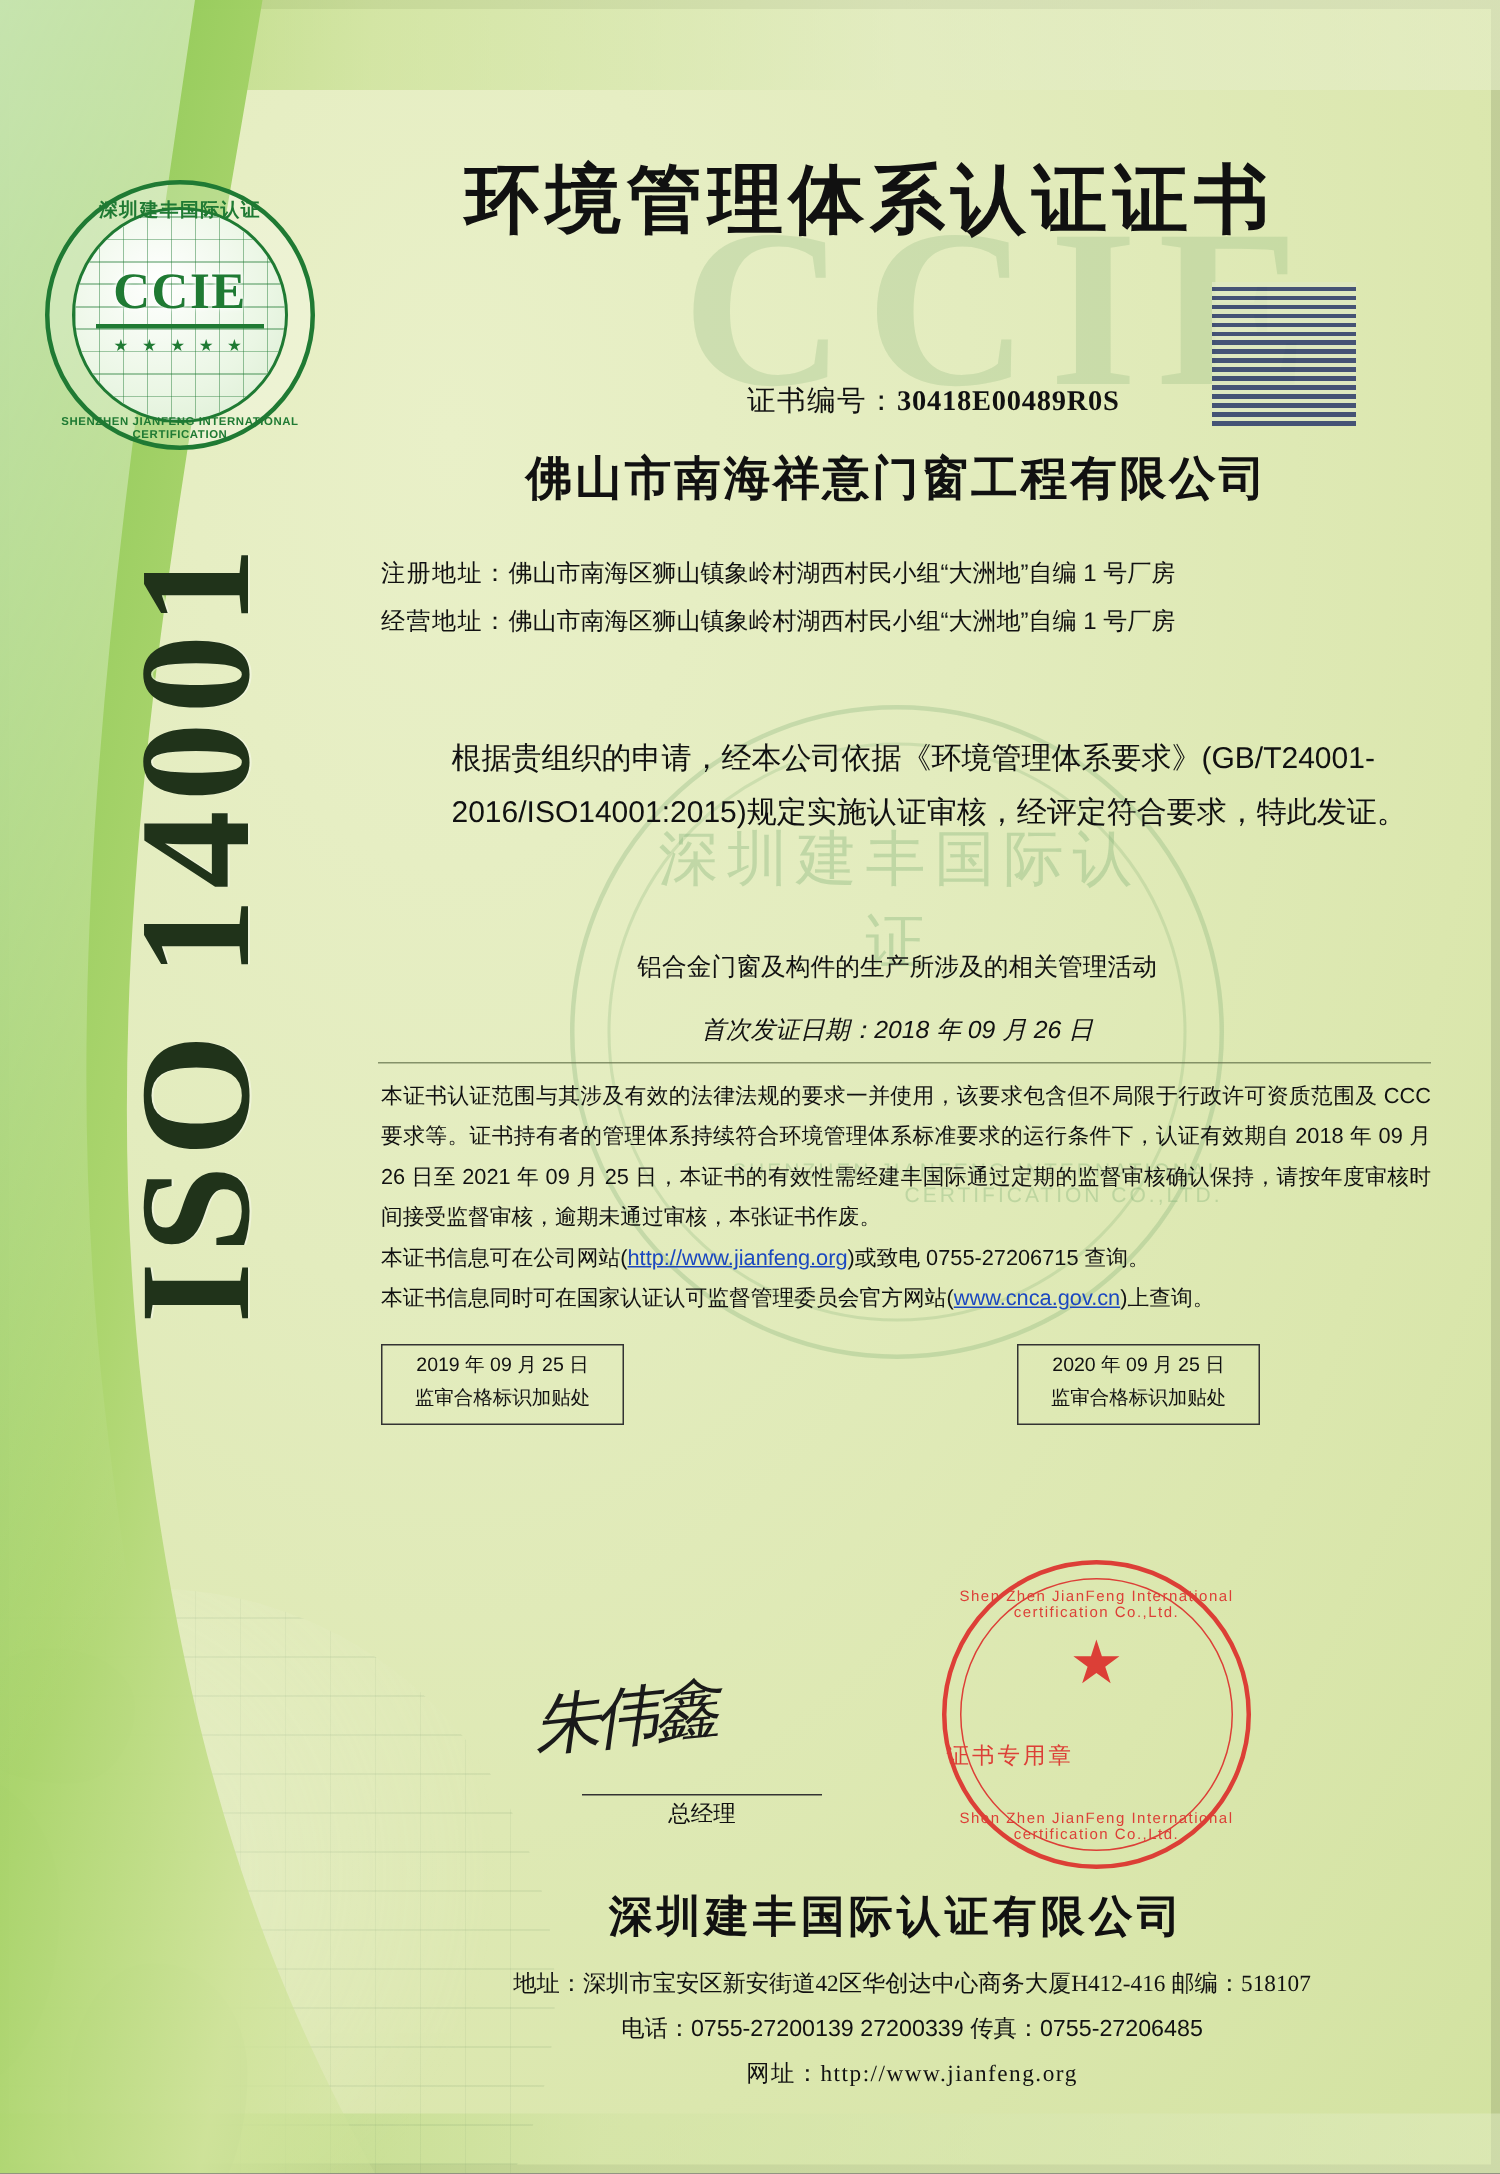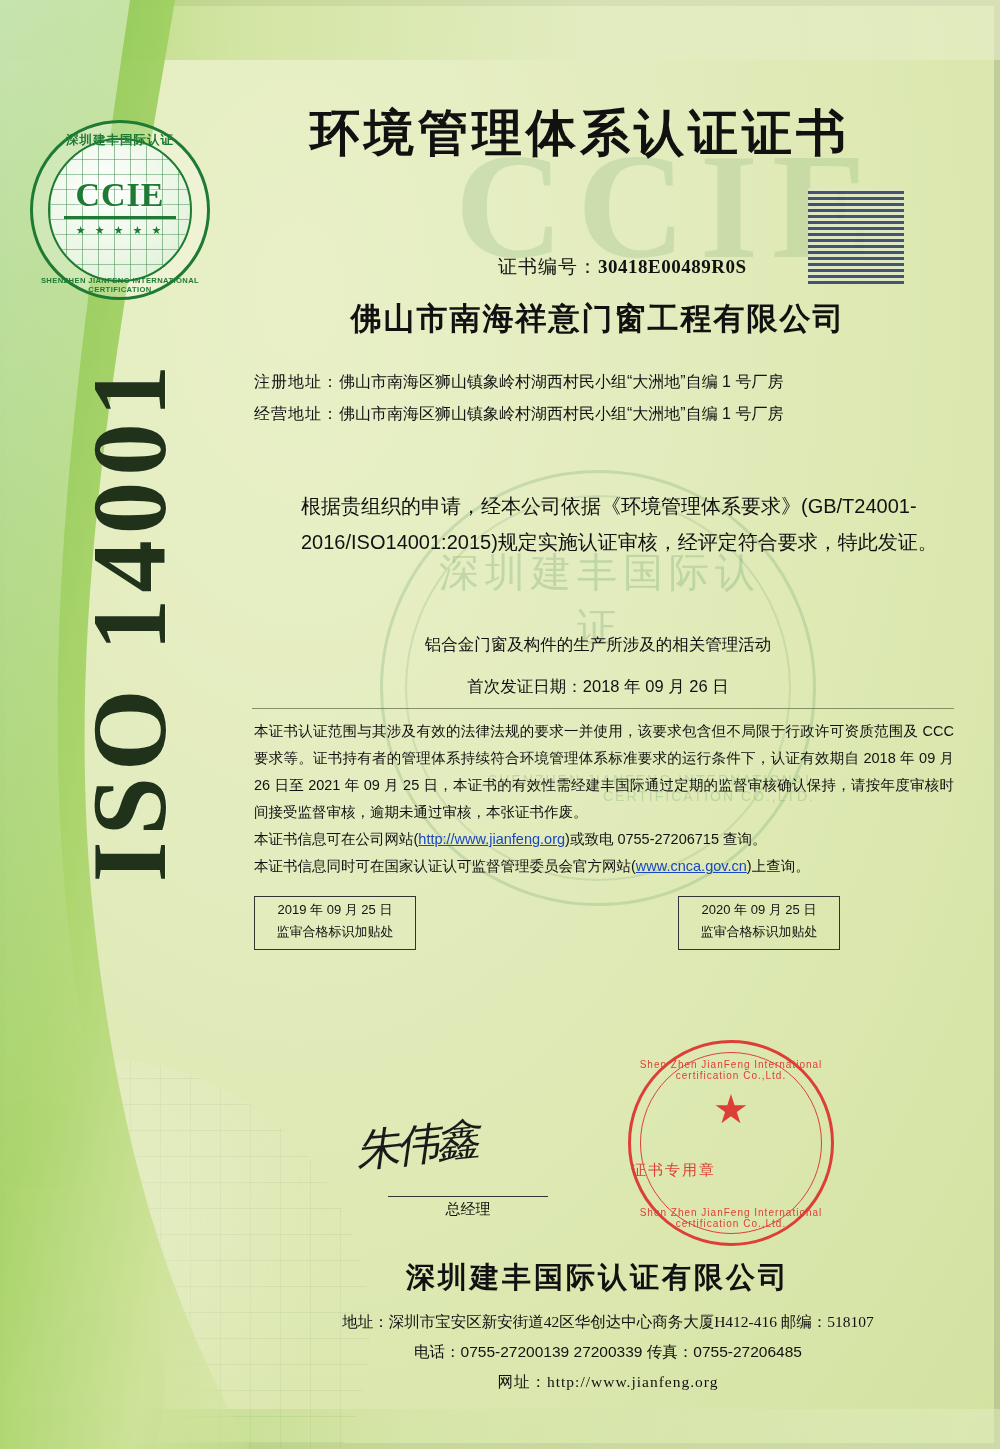--- a/index.html
+++ b/index.html
@@ -152,21 +152,21 @@
   .para{
     position:absolute;left:6px;top:488px;width:700px;font-size:20px;line-height:36px;color:#111;margin-left:47px;
   }
   .scope-title{
     position:absolute;left:0;top:596px;width:700px;text-align:center;font-size:20px;color:#111;letter-spacing:1px;
   }
   .scope-body{
     position:absolute;left:0;top:634px;width:700px;text-align:center;font-size:16.5px;color:#111;
   }
   .firstissue{
-    position:absolute;left:0;top:676px;width:700px;text-align:center;font-size:16.5px;color:#111;
+    position:absolute;left:0;top:676px;width:700px;text-align:center;font-size:16.5px;color:#111;font-style:italic;
   }
   .hr{
     position:absolute;left:4px;top:708px;width:702px;height:1px;background:#6d7a52;opacity:.8;
   }
   .fine{
     position:absolute;left:6px;top:718px;width:700px;font-size:14.5px;line-height:27px;color:#111;text-align:justify;
   }
   .fine a{color:#1a47c0;text-decoration:underline;}
   .stamp-box{
     position:absolute;width:160px;height:50px;border:1px solid #333;

